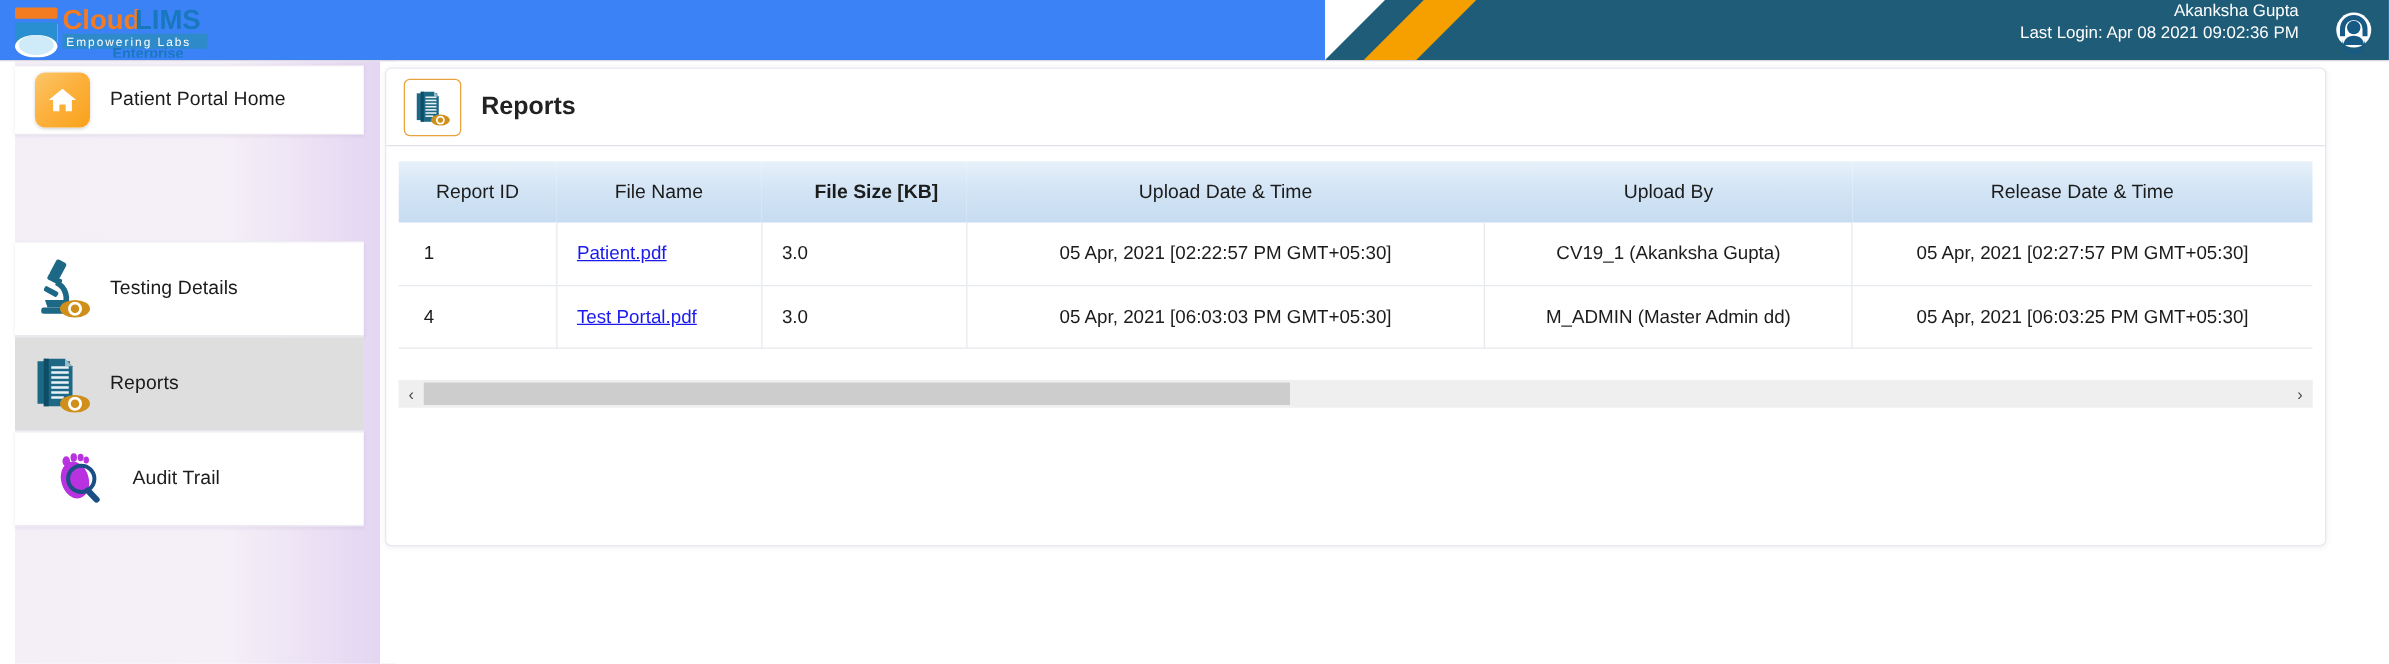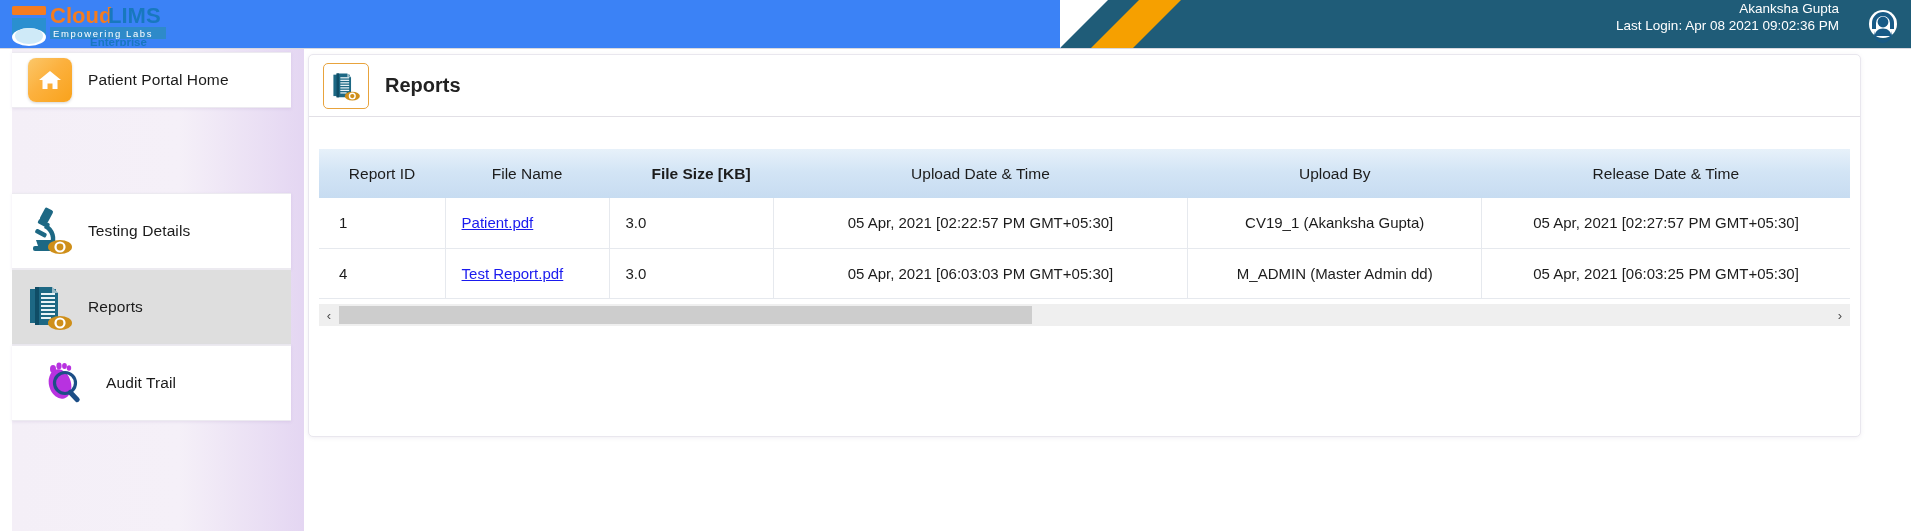--- a/index.html
+++ b/index.html
@@ -118,21 +118,21 @@
     width: 46px; height: 46px;
     border: 1px solid #e8a33c;
     border-radius: 5px;
     display:flex; align-items:center; justify-content:center;
     margin-right: 16px;
   }
   .panel-title { font-size: 20px; color: #222; }
 
   
   .table-area { padding: 12px 10px 0 10px; }
-  table.rpt { width: 100%; border-collapse: collapse; table-layout: fixed; margin-top: 20px; }
+  table.rpt { width: 100%; border-collapse: collapse; table-layout: fixed; }
   table.rpt thead th {
     height: 49px;
     background: linear-gradient(to bottom, #e7f1fa 0%, #d2e4f5 48%, #c7dcf1 100%);
     color: #1c1c1c;
     font-size: 15.5px;
     font-weight: normal;
     text-align: center;
     border: none;
   }
   table.rpt thead th.lft { text-align: center; padding-left: 20px; font-weight: bold; }
@@ -345,21 +345,21 @@
                 <a class="filelink" href="#">Patient.pdf</a>
               </td>
               <td>3.0</td>
               <td class="ctr">05 Apr, 2021 [02:22:57 PM GMT+05:30]</td>
               <td class="ctr">CV19_1 (Akanksha Gupta)</td>
               <td class="ctr">05 Apr, 2021 [02:27:57 PM GMT+05:30]</td>
             </tr>
             <tr>
               <td>4</td>
               <td>
-                <a class="filelink" href="#">Test Report.pdf</a>
+                <a class="filelink" href="#">Test Portal.pdf</a>
               </td>
               <td>3.0</td>
               <td class="ctr">05 Apr, 2021 [06:03:03 PM GMT+05:30]</td>
               <td class="ctr">M_ADMIN (Master Admin dd)</td>
               <td class="ctr">05 Apr, 2021 [06:03:25 PM GMT+05:30]</td>
             </tr>
           </tbody>
         </table>
       </div>
 

